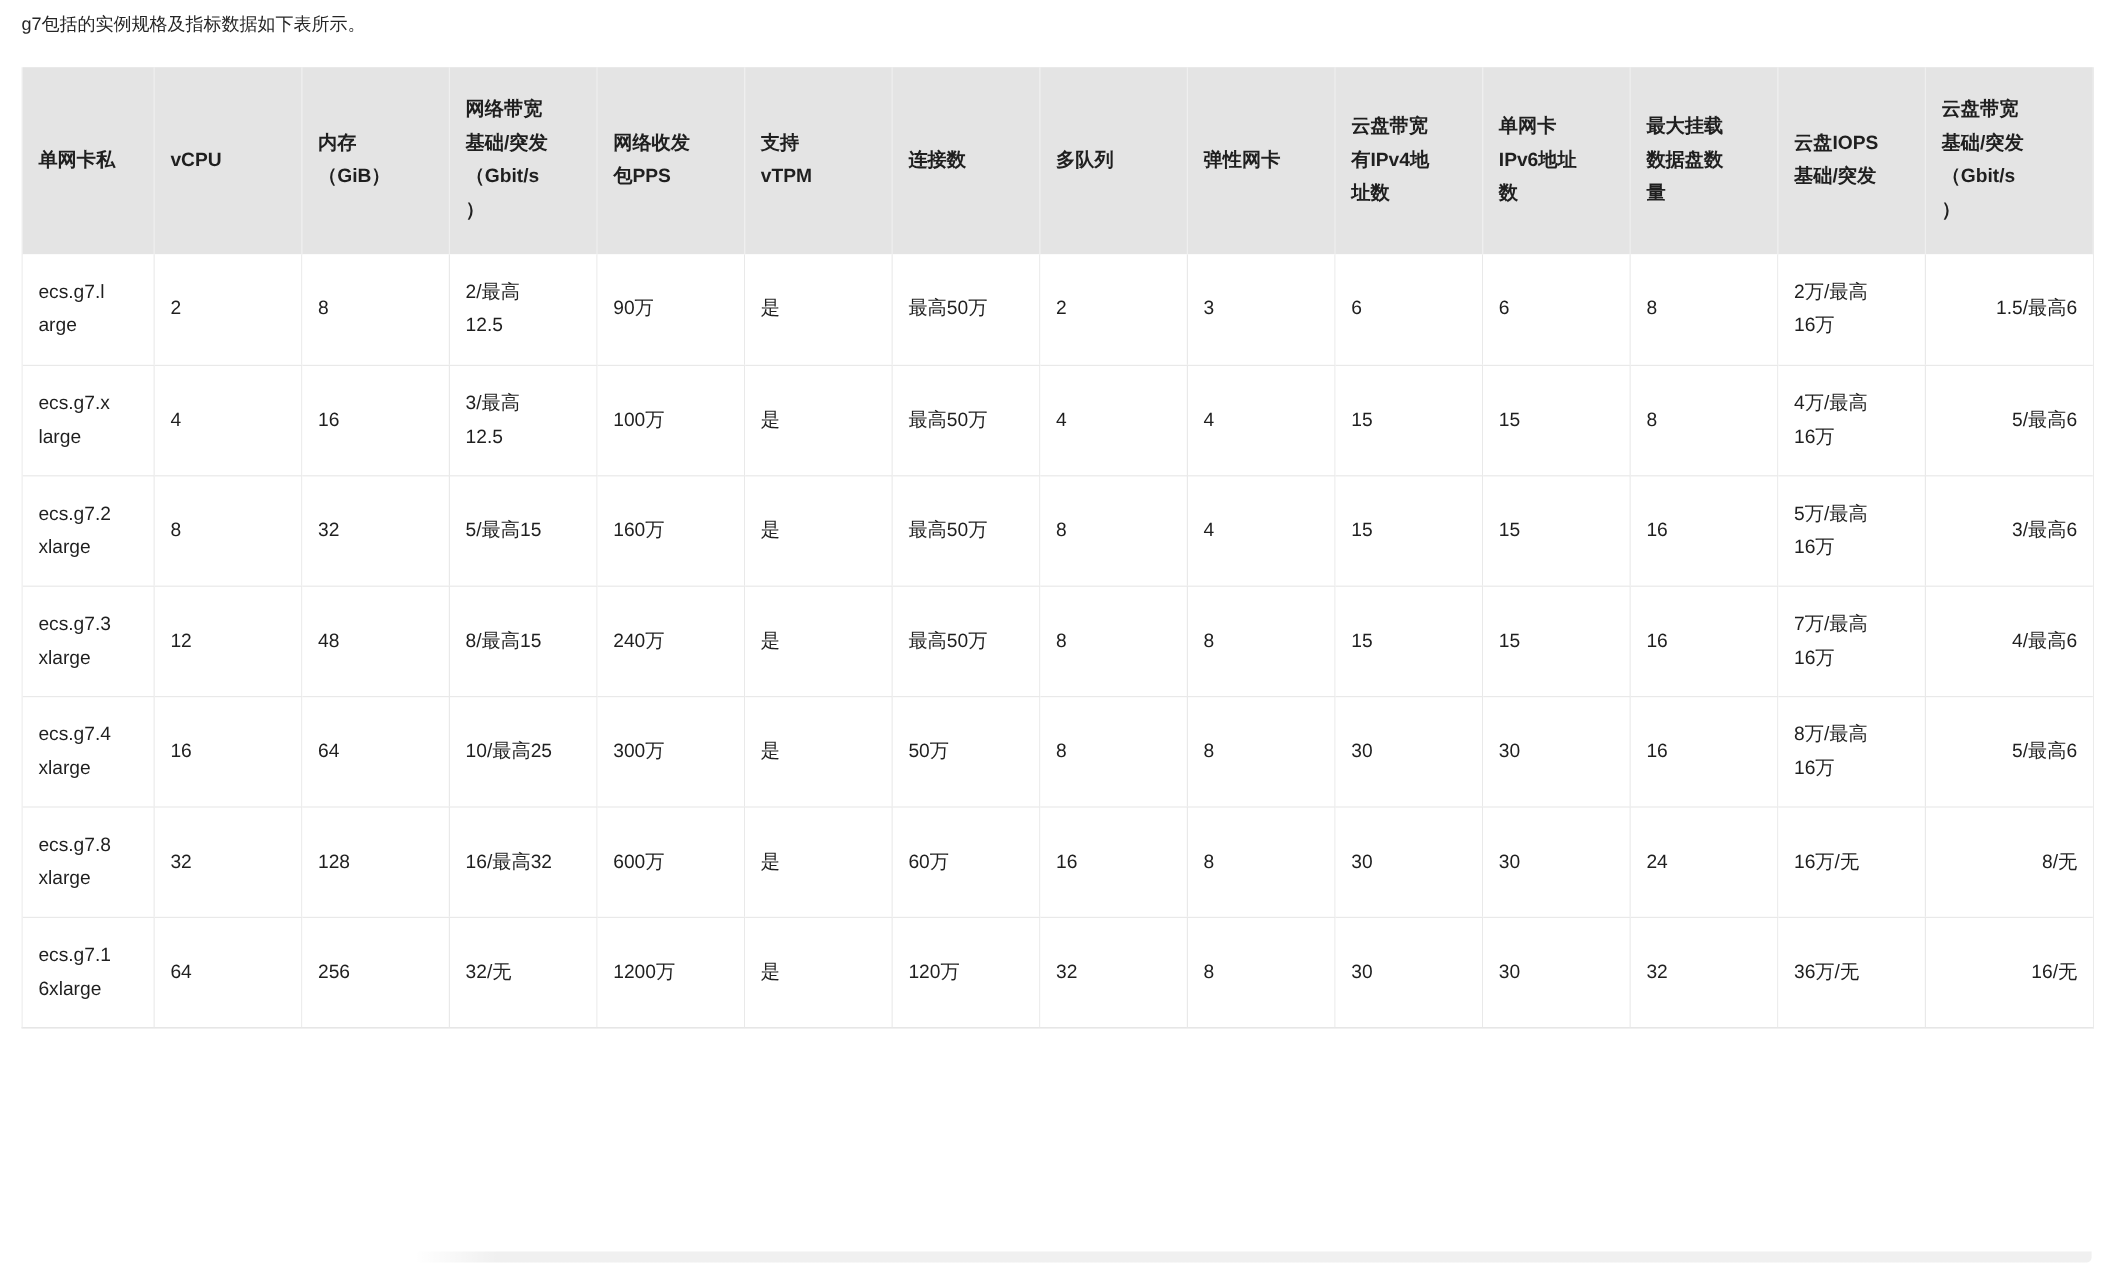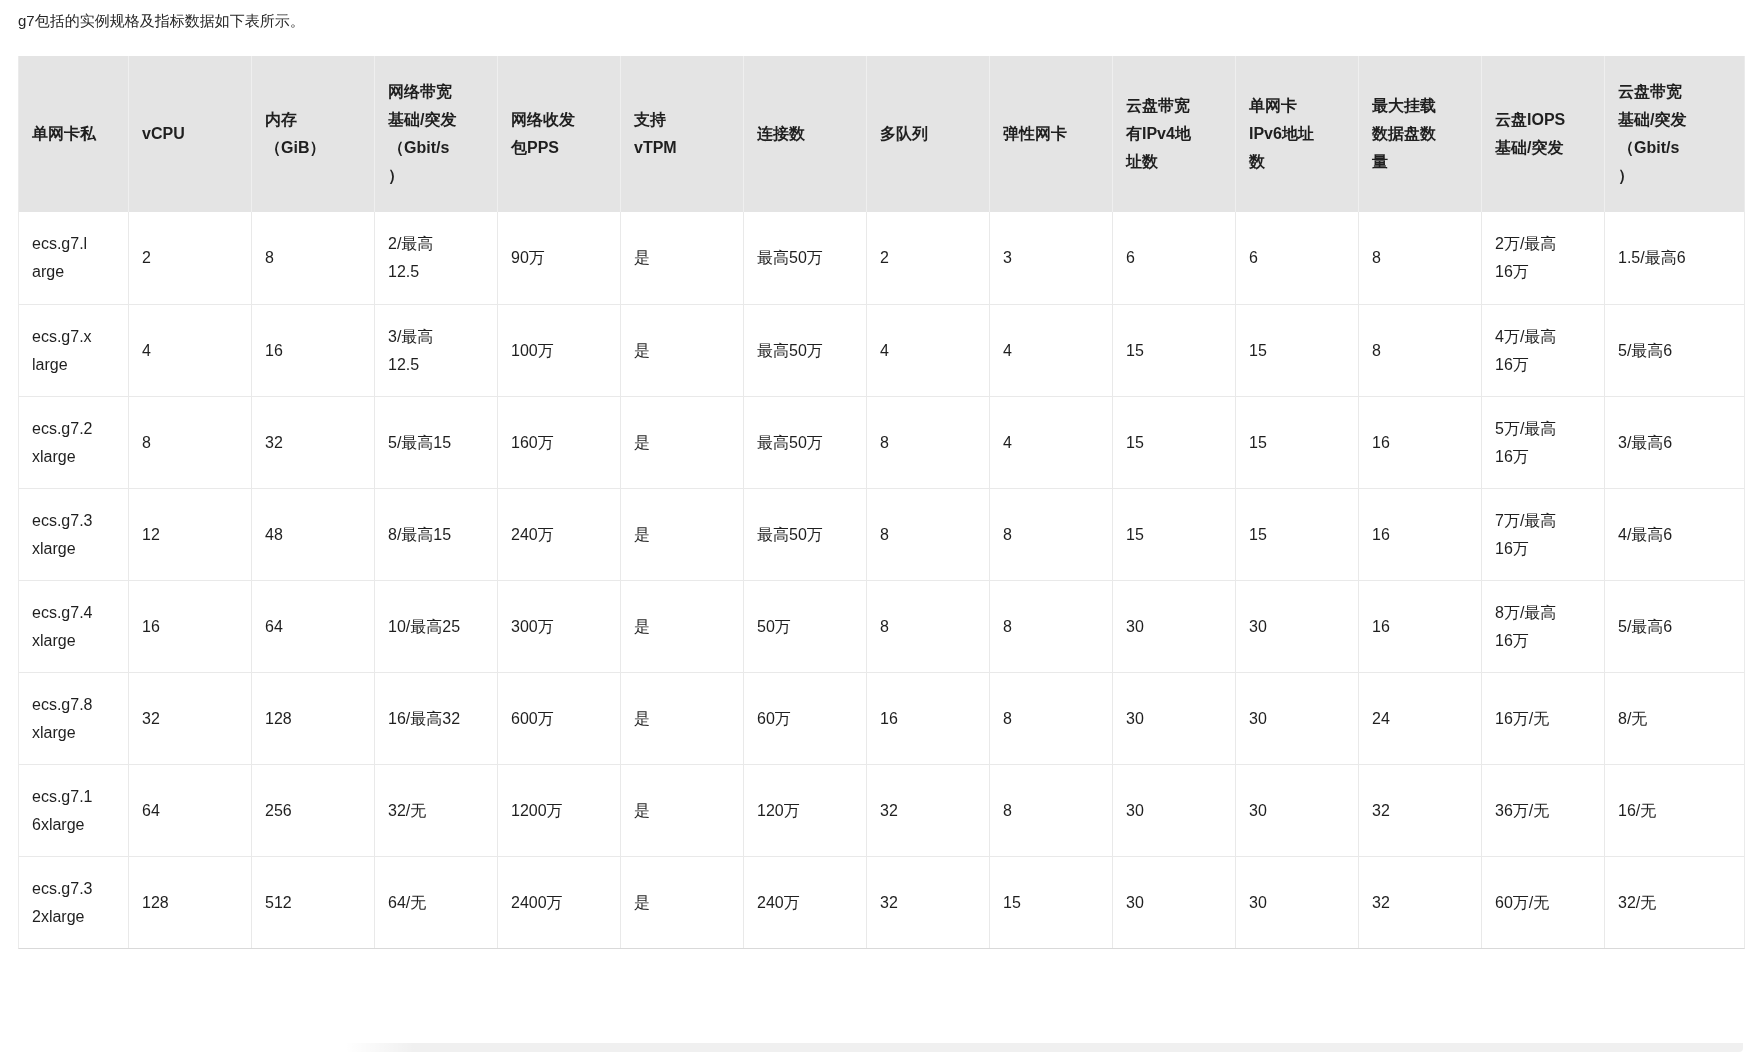--- a/index.html
+++ b/index.html
@@ -54,21 +54,21 @@
     vertical-align: middle;
     height: 92px;
     padding: 0 34px 0 13px;
     box-sizing: border-box;
     border-right: 1px solid #e9e9e9;
     word-break: normal;
     overflow-wrap: break-word;
     color: #1f1f1f;
     background: #ffffff;
   }
-  .spec-table td:last-child { border-right: none; padding-right: 13px; }
+  .spec-table td:last-child { border-right: none; padding-right: 13px; text-align: right; }
   .spec-table td:first-child { word-break: break-all; }
   .spec-table tbody tr:not(:first-child) td { border-top: 1px solid #e9e9e9; }
   .bottom-shadow {
     position: absolute;
     top: 1043px;
     left: 345px;
     width: 1398px;
     height: 9px;
     background: linear-gradient(to right, rgba(0,0,0,0), rgba(0,0,0,0.07) 70px, rgba(0,0,0,0.07));
     border-radius: 0 0 4px 4px;
@@ -238,33 +238,17 @@
           <td>是</td>
           <td>120万</td>
           <td>32</td>
           <td>8</td>
           <td>30</td>
           <td>30</td>
           <td>32</td>
           <td>36万/无</td>
           <td>16/无</td>
         </tr>
-        <tr>
-          <td>ecs.g7.32xlarge</td>
-          <td>128</td>
-          <td>512</td>
-          <td>64/无</td>
-          <td>2400万</td>
-          <td>是</td>
-          <td>240万</td>
-          <td>32</td>
-          <td>15</td>
-          <td>30</td>
-          <td>30</td>
-          <td>32</td>
-          <td>60万/无</td>
-          <td>32/无</td>
-        </tr>
       </tbody>
   </table>
 
   <div class="bottom-shadow"></div>
 </div>
 
 </body></html>

